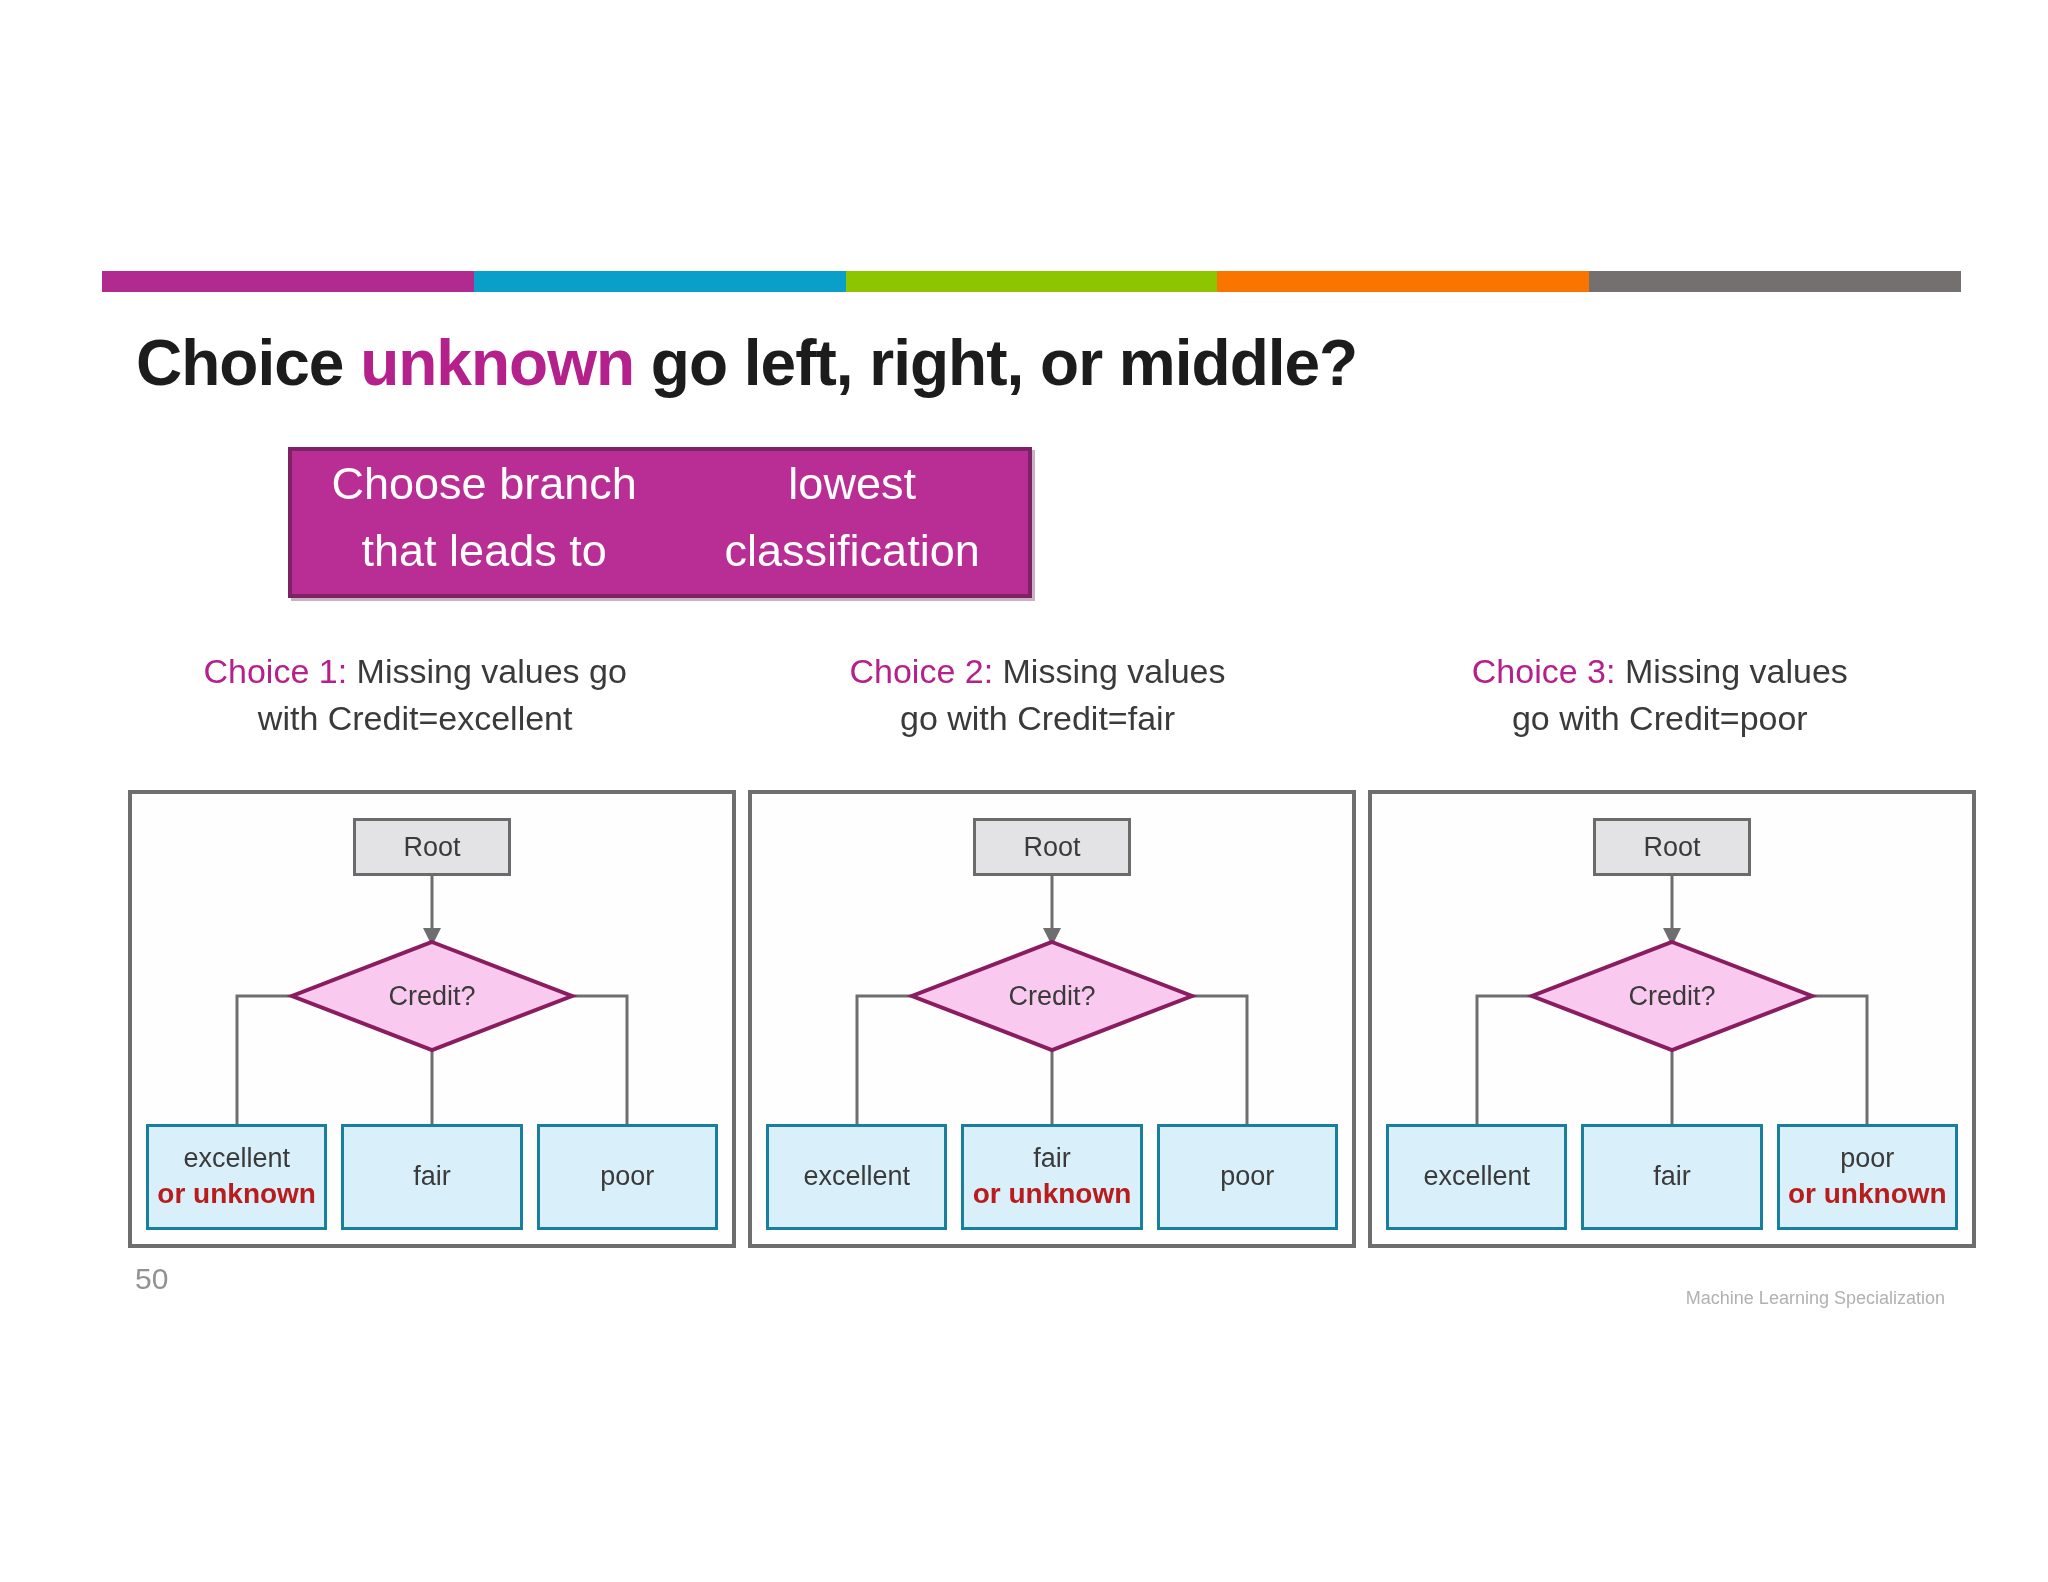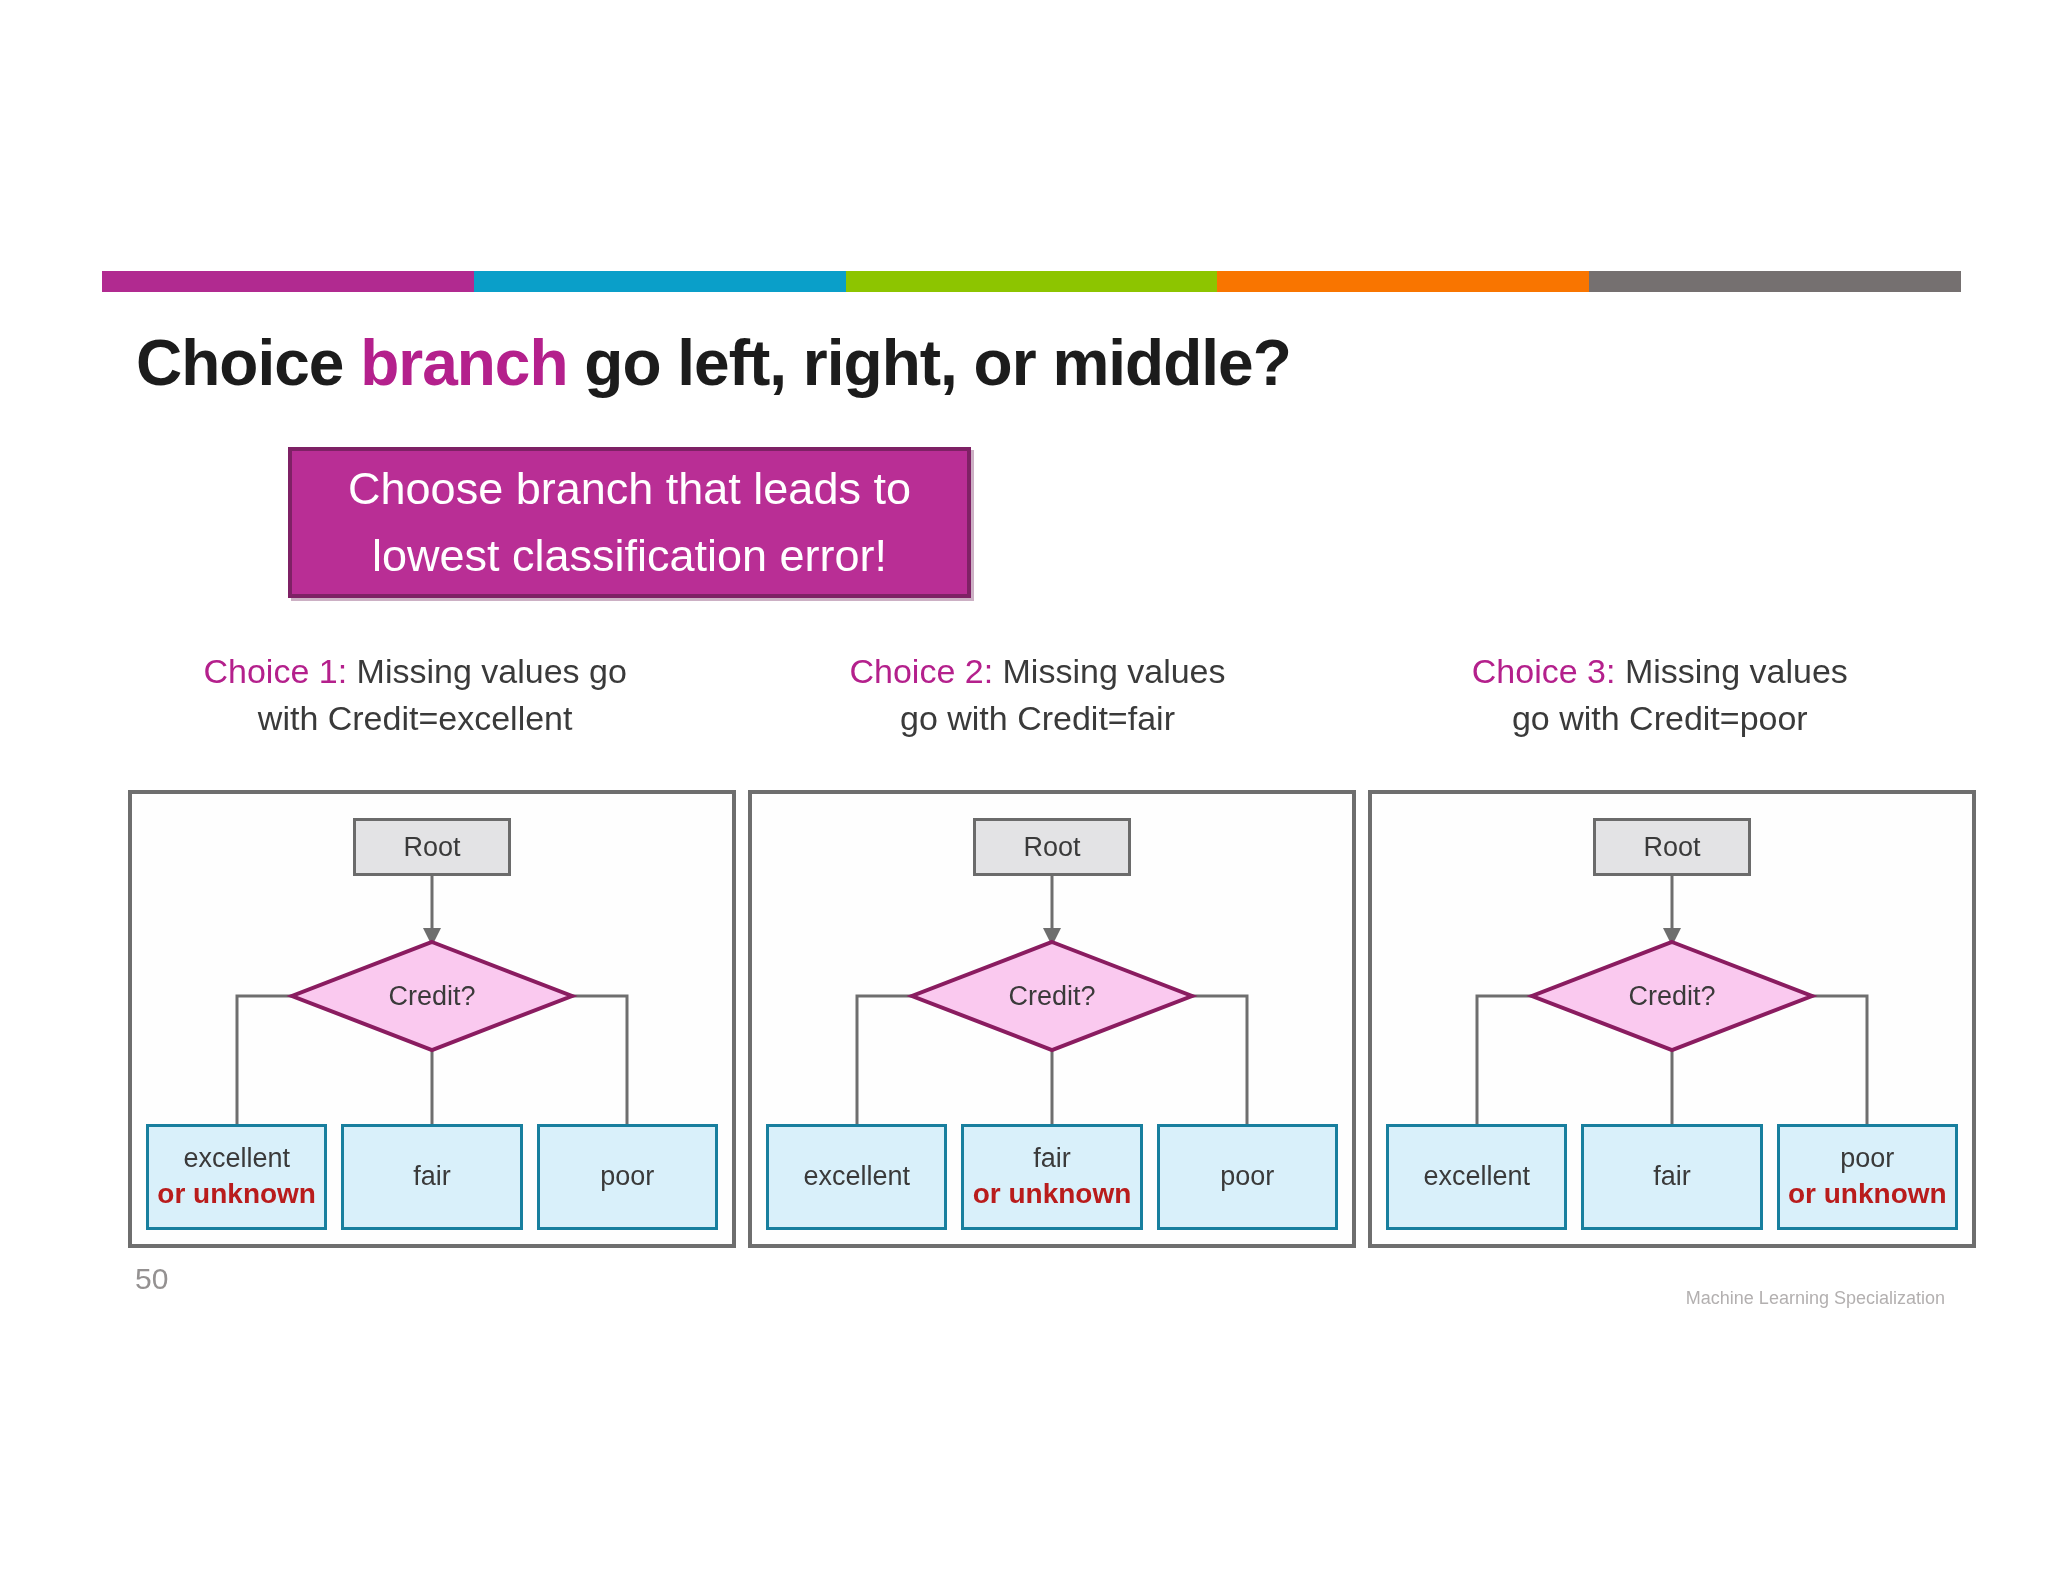--- a/index.html
+++ b/index.html
@@ -30,30 +30,30 @@
     letter-spacing: -1px;
     color: #1c1c1c;
     white-space: nowrap;
   }
   .title .hl { color: #b4208c; }
 
   
   .callout {
     position: absolute;
     left: 288px; top: 447px;
-    width: 683px; height: 151px;
+    width: 744px; height: 151px;
     background: #b92e95;
     border: 4px solid #7e2165;
     box-shadow: 3px 3px 0 rgba(110, 30, 85, 0.35);
     color: #ffffff;
     font-size: 45px;
     line-height: 1.48;
     text-align: center;
     display: flex;
-    flex-direction: column;
+    flex-direction: row;
     justify-content: center;
   }
 
   
   .choices-row {
     position: absolute;
     left: 110px; top: 648px;
     width: 1855px;
     display: flex;
     gap: 12px;
@@ -165,21 +165,21 @@
 <div class="slide">
 
   <div class="top-bar">
     <div class="seg" style="background-color: rgb(177, 42, 144);"></div>
     <div class="seg" style="background-color: rgb(10, 159, 201);"></div>
     <div class="seg" style="background-color: rgb(141, 197, 0);"></div>
     <div class="seg" style="background-color: rgb(249, 117, 0);"></div>
     <div class="seg" style="background-color: rgb(117, 112, 112);"></div>
   </div>
 
-  <h1 class="title"><span>Choice </span><span class="hl">branch</span><span> go left, right, or middle?</span></h1>
+  <h1 class="title"><span>Choice </span><span class="hl">unknown</span><span> go left, right, or middle?</span></h1>
 
   <div class="callout">
     <div>Choose branch that leads to</div>
     <div>lowest classification error!</div>
   </div>
 
   <div class="choices-row">
     <div class="choice-heading">
       <div><span class="choice-label">Choice 1:</span> <span>Missing values go</span></div>
       <div>with Credit=excellent</div>

